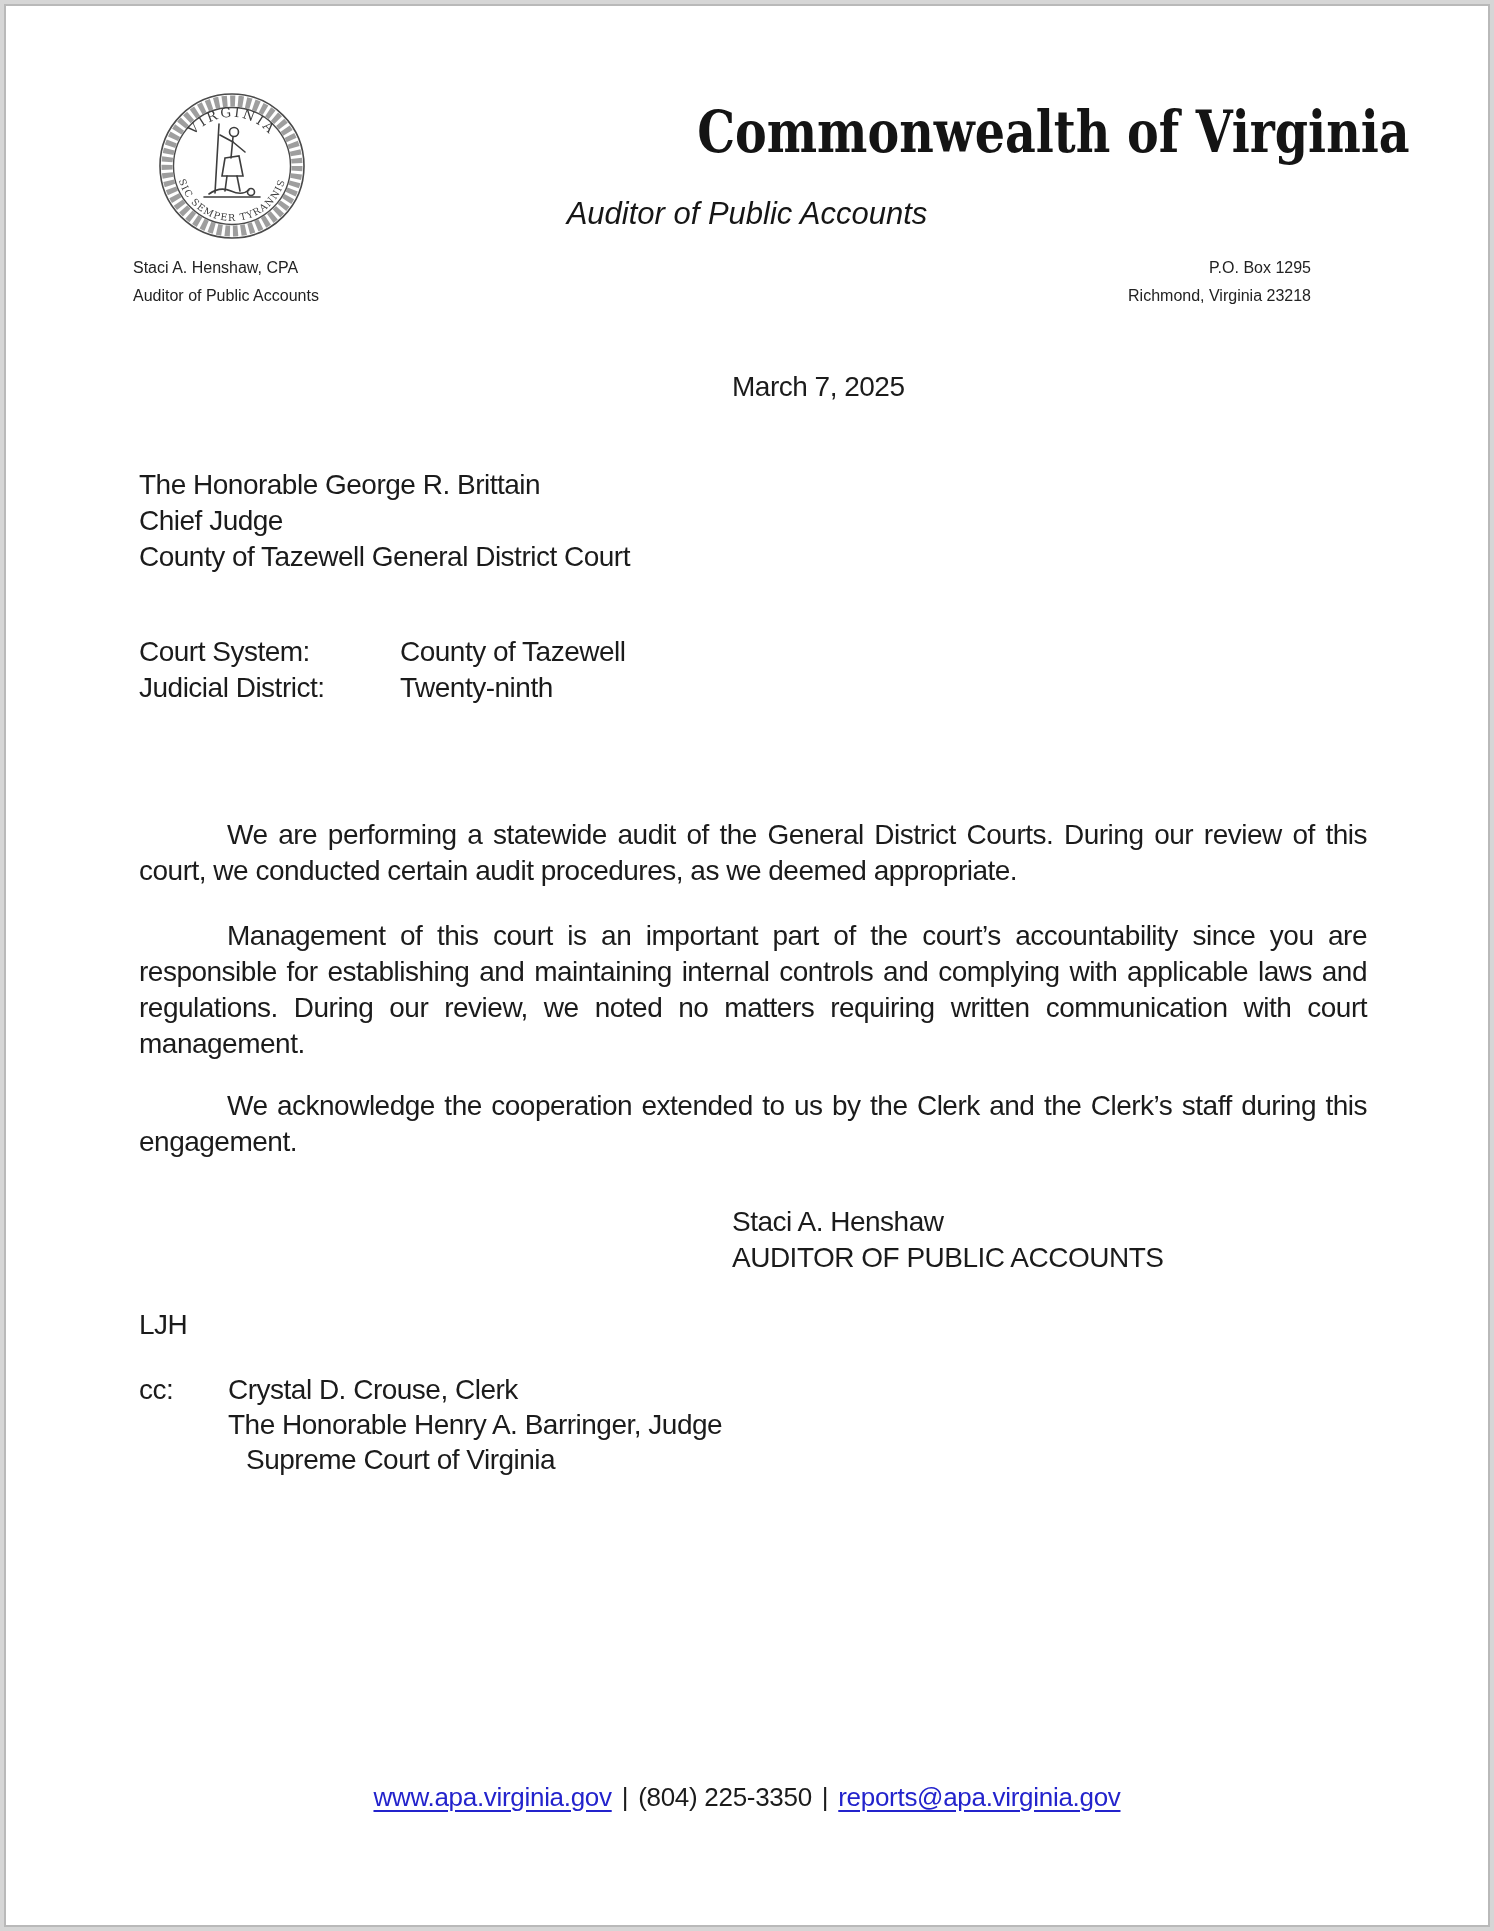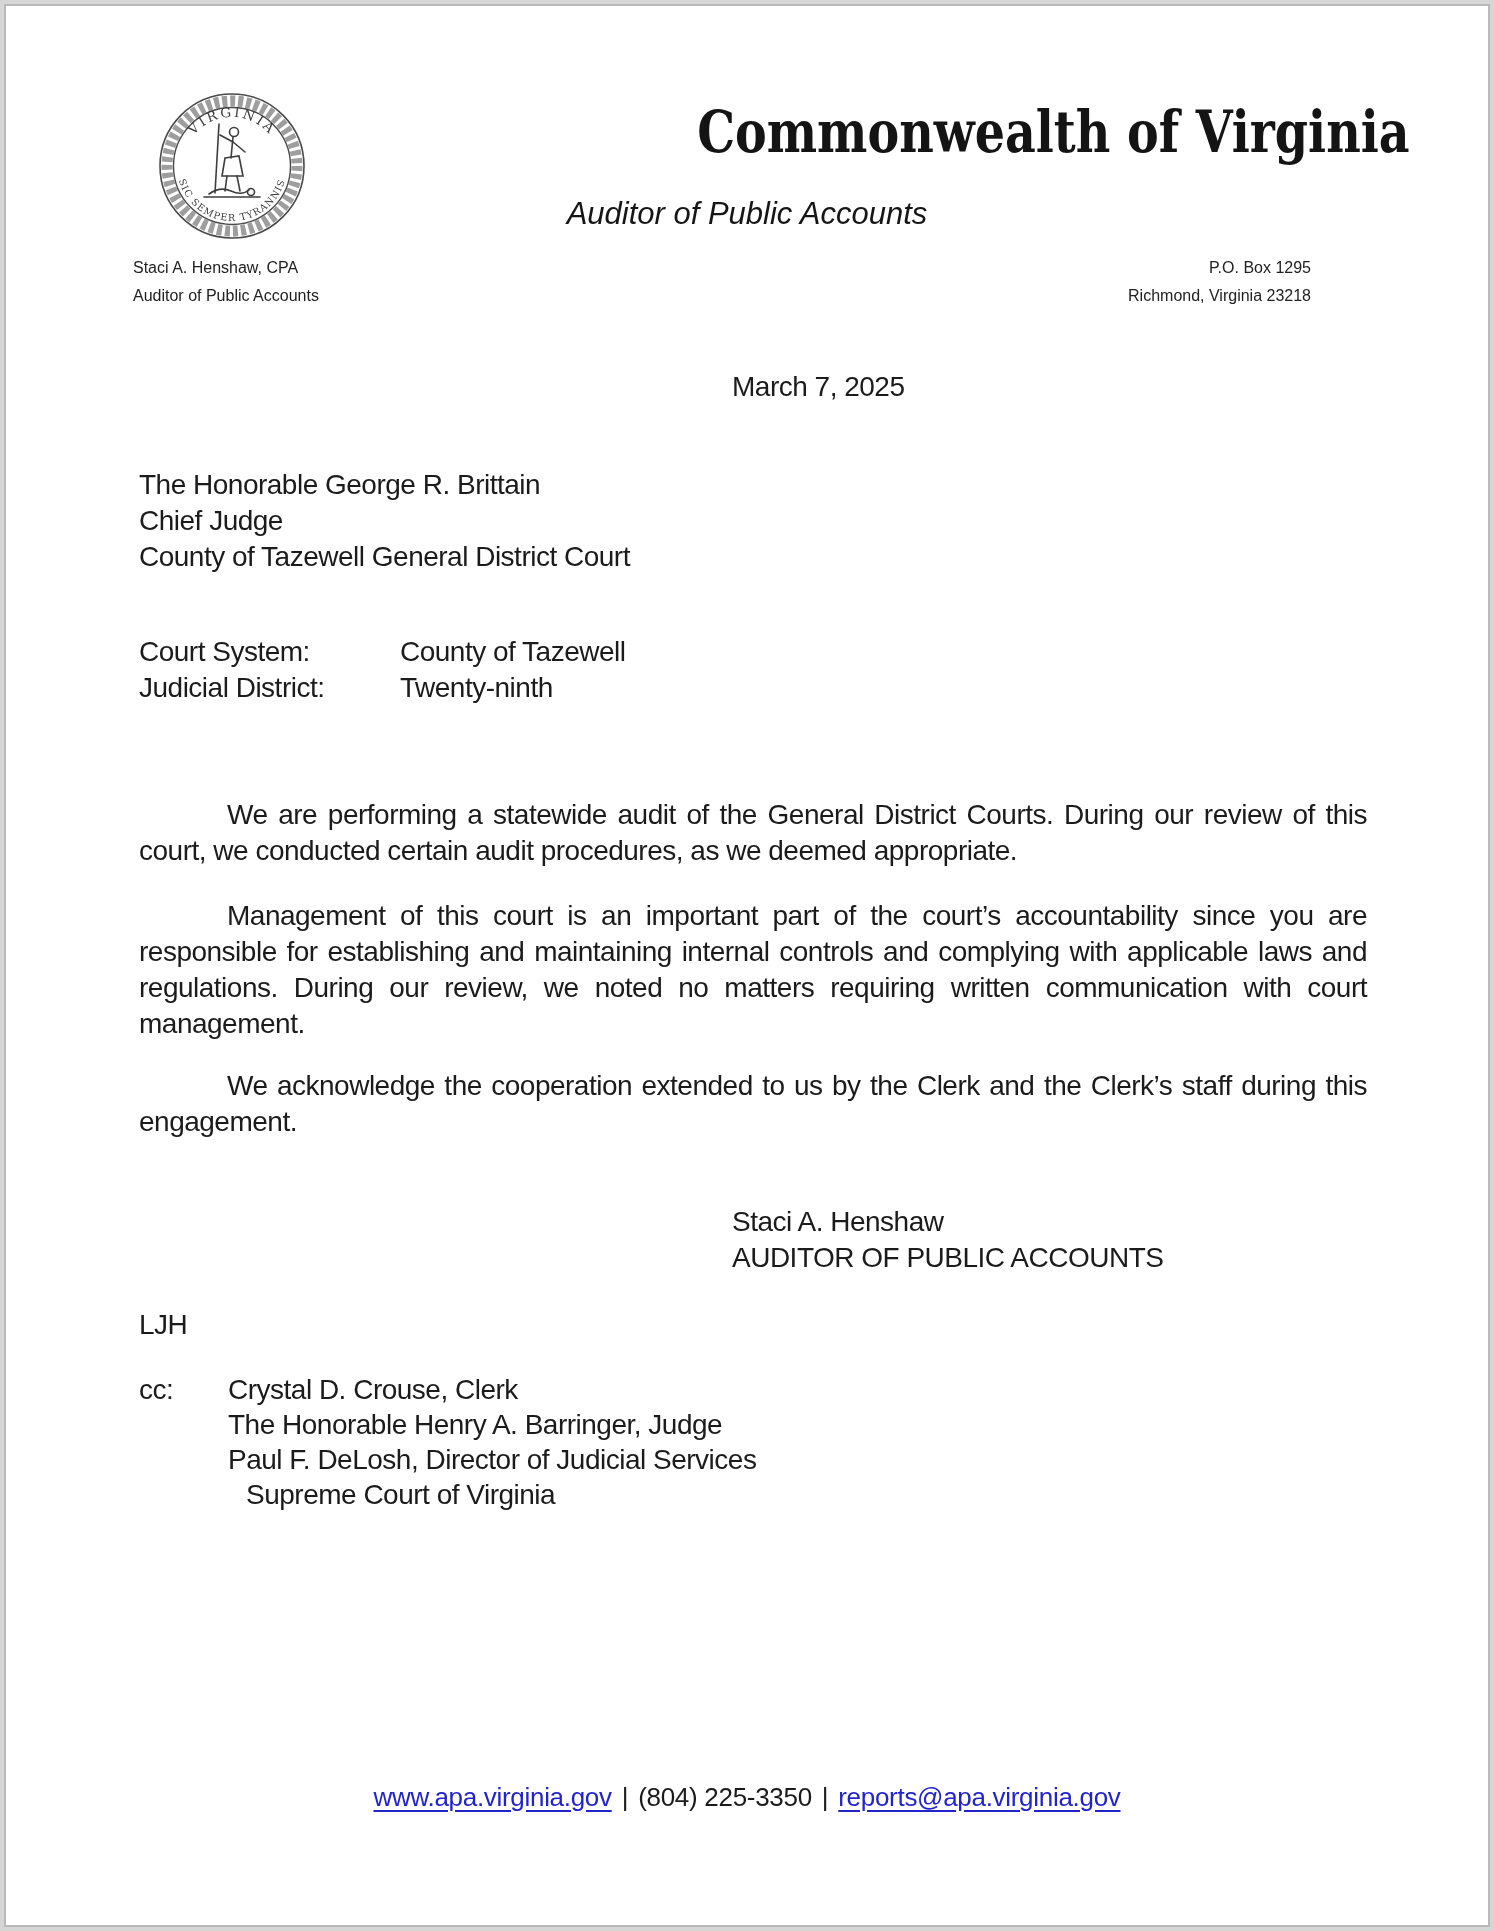--- a/index.html
+++ b/index.html
@@ -30,21 +30,21 @@
   .contact-left  { left:127px; top:248px; }
   .contact-right { right:177px; top:248px; text-align:right; }
 
   
   .body-text { font-size:28px; line-height:36px; letter-spacing:-0.5px; }
   .date      { left:726px; top:363px; }
   .recipient { left:133px; top:461px; }
   .details   { left:133px; top:628px; }
   .detail-row { display:flex; }
   .detail-label { width:261px; flex:0 0 261px; }
-  .para { left:133px; width:1228px; text-align:justify; text-indent:88px; }
+  .para { left:133px; width:1228px; text-align:justify; text-indent:88px;margin-top:20px; }
   .p1 { top:791px; } .p2 { top:892px; } .p3 { top:1062px; }
   .signature { left:726px; top:1198px; }
   .initials  { left:133px; top:1301px; }
   .cc { left:133px; top:1366px; display:flex; line-height:35px; }
   .cc-label { width:89px; flex:0 0 89px; }
   .cc-extra-indent { padding-left:18px; }
 
   
   .footer { left:0; right:0; top:1776px; text-align:center; font-size:26px; letter-spacing:-0.3px; }
   .footer a, .footer .link {
@@ -128,21 +128,20 @@
     <div>AUDITOR OF PUBLIC ACCOUNTS</div>
   </div>
 
   <div class="abs body-text initials">LJH</div>
 
   <div class="abs body-text cc">
     <span class="cc-label">cc:</span>
     <span class="cc-names">
       <div>Crystal D. Crouse, Clerk</div>
       <div>The Honorable Henry A. Barringer, Judge</div>
-      <div>Paul F. DeLosh, Director of Judicial Services</div>
       <div class="cc-extra-indent">Supreme Court of Virginia</div>
     </span>
   </div>
 
   <div class="abs footer">
     <span class="link">www.apa.virginia.gov</span><span class="sep">|</span><span>(804) 225-3350</span><span class="sep">|</span><span class="link">reports@apa.virginia.gov</span>
   </div>
 
 </div>
 

